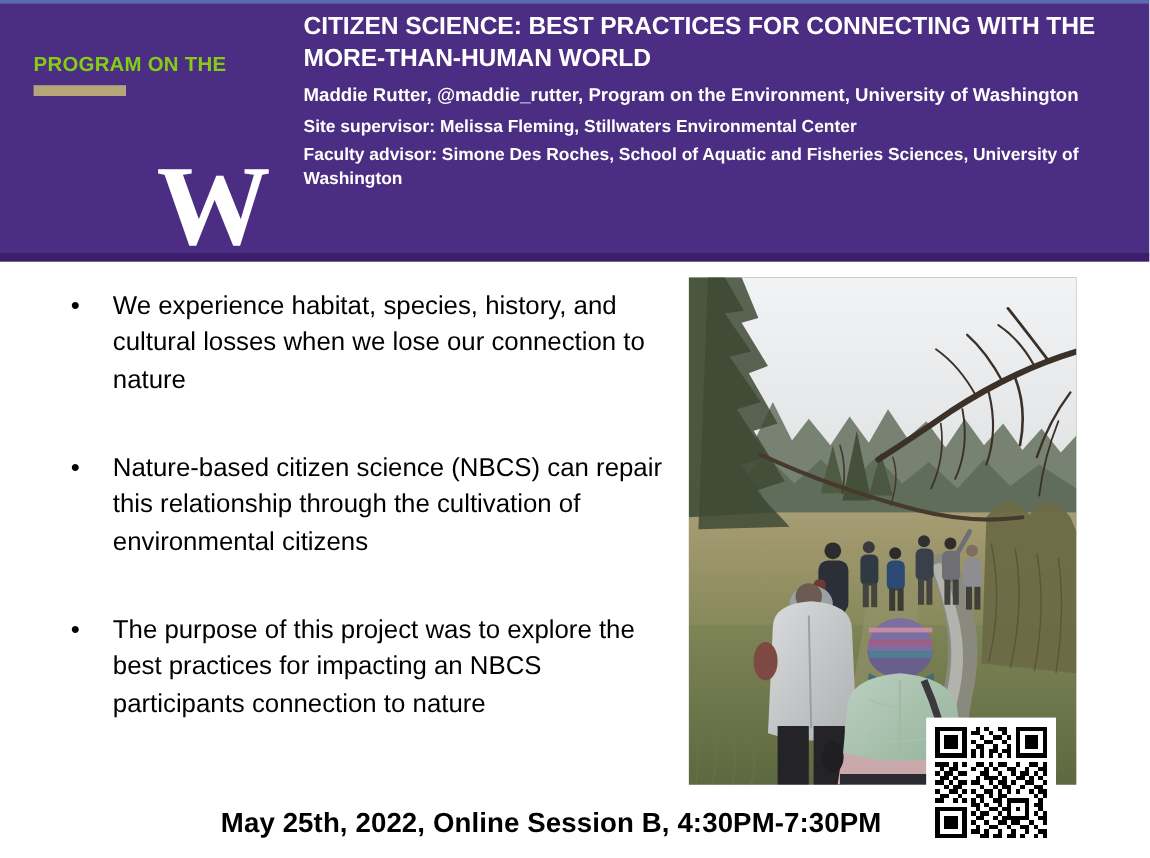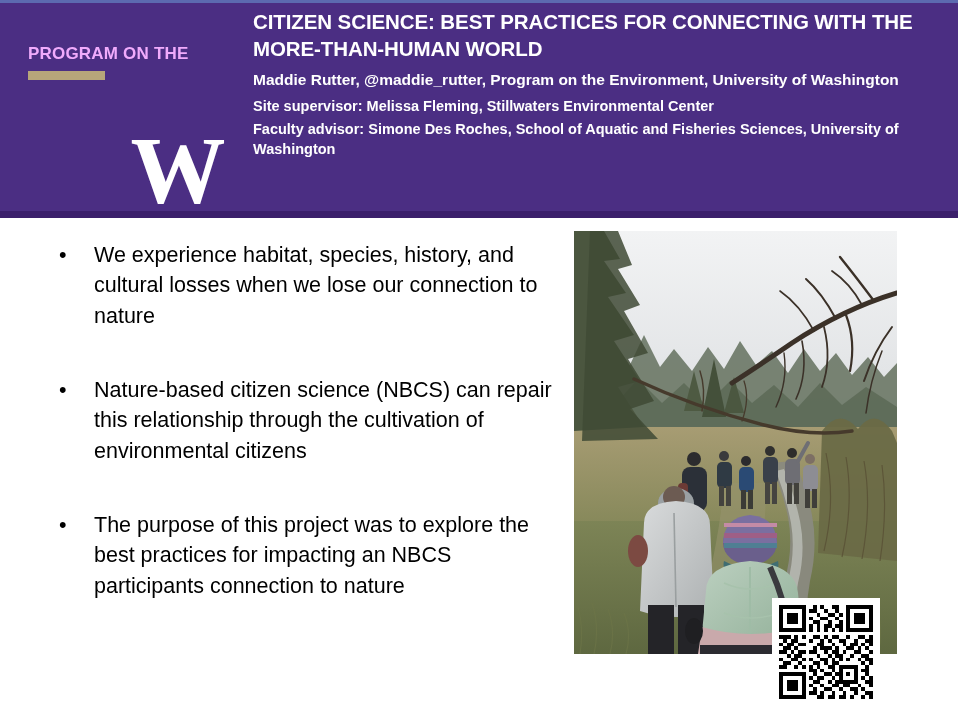--- a/index.html
+++ b/index.html
@@ -43,21 +43,21 @@
   }
 
   
   .logo-block {
     position: absolute;
     left: 28px;
     top: 44px;
     width: 215px;
   }
   .logo-wordmark {
-    color: #f0abfc;
+    color: #84cc16;
     font-size: 17px;
     font-weight: bold;
     line-height: 1.18;
     letter-spacing: 0.2px;
     text-transform: uppercase;
     margin: 0;
   }
   .logo-rule {
     margin-top: 7px;
     width: 77px;
@@ -553,14 +553,15 @@
         <rect x="12" y="26" width="2" height="1"></rect>
           <rect x="15" y="26" width="2" height="1"></rect>
         <rect x="18" y="26" width="2" height="1"></rect>
           <rect x="21" y="26" width="1" height="1"></rect>
         <rect x="24" y="26" width="1" height="1"></rect>
           <rect x="26" y="26" width="1" height="1"></rect>
       </g>
     </svg>
   </div>
 
+  <div class="footer-line">May 25th, 2022, Online Session B, 4:30PM-7:30PM</div>
 
 </div>
 
 </body></html>

